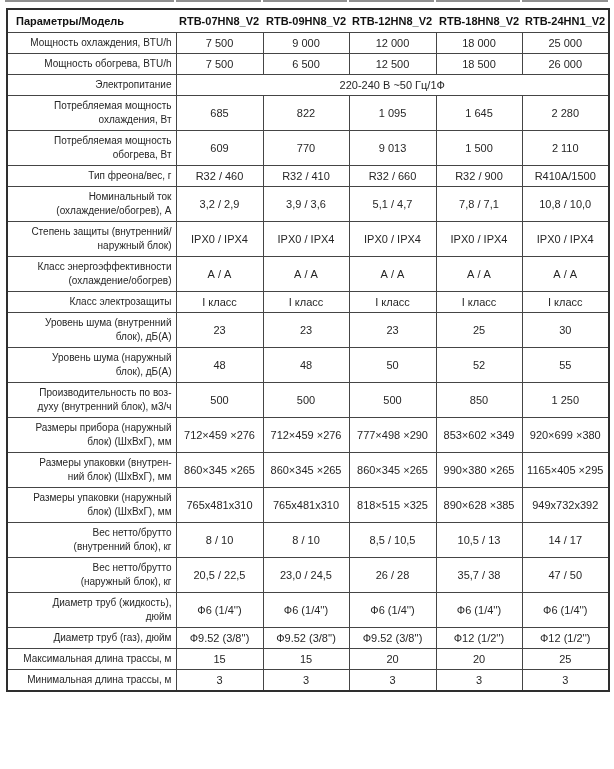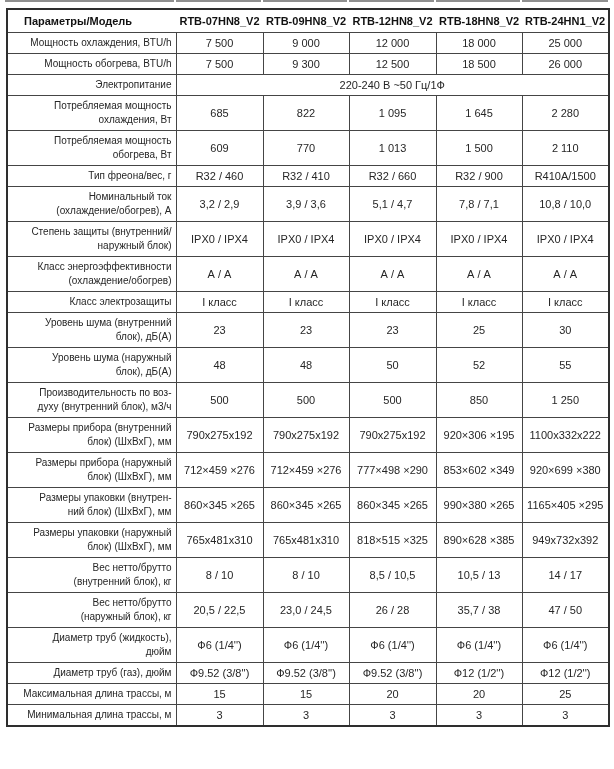--- a/index.html
+++ b/index.html
@@ -34,23 +34,23 @@
   
   table.specs thead th {
     border-left: none; border-right: none;
     border-bottom: 1px solid #454545;
     font-size: 11px; font-weight: bold; color: #111111;
     padding: 4px 3px;
     line-height: 14px;
     white-space: nowrap;
   }
   table.specs thead th.lbl {
-    text-align: left; padding-left: 16px;
-  }
-  table.specs thead th.model { text-align: center; }
+    text-align: left; padding-left: 8px;
+  }
+  table.specs thead th.model { text-align: left; }
 
   table.specs td.lbl {
     font-size: 10px;
     text-align: right;
     padding: 3px 4px 3px 7px;
     line-height: 14px;
     white-space: pre-line;
     vertical-align: middle;
   }
   table.specs td.val {
@@ -104,21 +104,21 @@
           <td class="lbl">Мощность охлаждения, BTU/h</td>
           <td class="val">7 500</td>
           <td class="val">9 000</td>
           <td class="val">12 000</td>
           <td class="val">18 000</td>
           <td class="val">25 000</td>
         </tr>
         <tr>
           <td class="lbl">Мощность обогрева, BTU/h</td>
           <td class="val">7 500</td>
-          <td class="val">9 300</td>
+          <td class="val">6 500</td>
           <td class="val">12 500</td>
           <td class="val">18 500</td>
           <td class="val">26 000</td>
         </tr>
         <tr>
           <td class="lbl">Электропитание</td>
           <td class="val" colspan="5">220-240 В ~50 Гц/1Ф</td>
         </tr>
         <tr>
           <td class="lbl">Потребляемая мощность
@@ -127,21 +127,21 @@
           <td class="val">822</td>
           <td class="val">1 095</td>
           <td class="val">1 645</td>
           <td class="val">2 280</td>
         </tr>
         <tr>
           <td class="lbl">Потребляемая мощность
 обогрева, Вт</td>
           <td class="val">609</td>
           <td class="val">770</td>
-          <td class="val">1 013</td>
+          <td class="val">9 013</td>
           <td class="val">1 500</td>
           <td class="val">2 110</td>
         </tr>
         <tr>
           <td class="lbl">Тип фреона/вес, г</td>
           <td class="val">R32 / 460</td>
           <td class="val">R32 / 410</td>
           <td class="val">R32 / 660</td>
           <td class="val">R32 / 900</td>
           <td class="val">R410A/1500</td>
@@ -202,29 +202,20 @@
         <tr>
           <td class="lbl">Производительность по воз-
 духу (внутренний блок), м3/ч</td>
           <td class="val">500</td>
           <td class="val">500</td>
           <td class="val">500</td>
           <td class="val">850</td>
           <td class="val">1 250</td>
         </tr>
         <tr>
-          <td class="lbl">Размеры прибора (внутренний
-блок) (ШхВхГ), мм</td>
-          <td class="val">790х275х192</td>
-          <td class="val">790х275х192</td>
-          <td class="val">790х275х192</td>
-          <td class="val">920×306 ×195</td>
-          <td class="val">1100x332x222</td>
-        </tr>
-        <tr>
           <td class="lbl">Размеры прибора (наружный
 блок) (ШхВхГ), мм</td>
           <td class="val">712×459 ×276</td>
           <td class="val">712×459 ×276</td>
           <td class="val">777×498 ×290</td>
           <td class="val">853×602 ×349</td>
           <td class="val">920×699 ×380</td>
         </tr>
         <tr>
           <td class="lbl">Размеры упаковки (внутрен-

